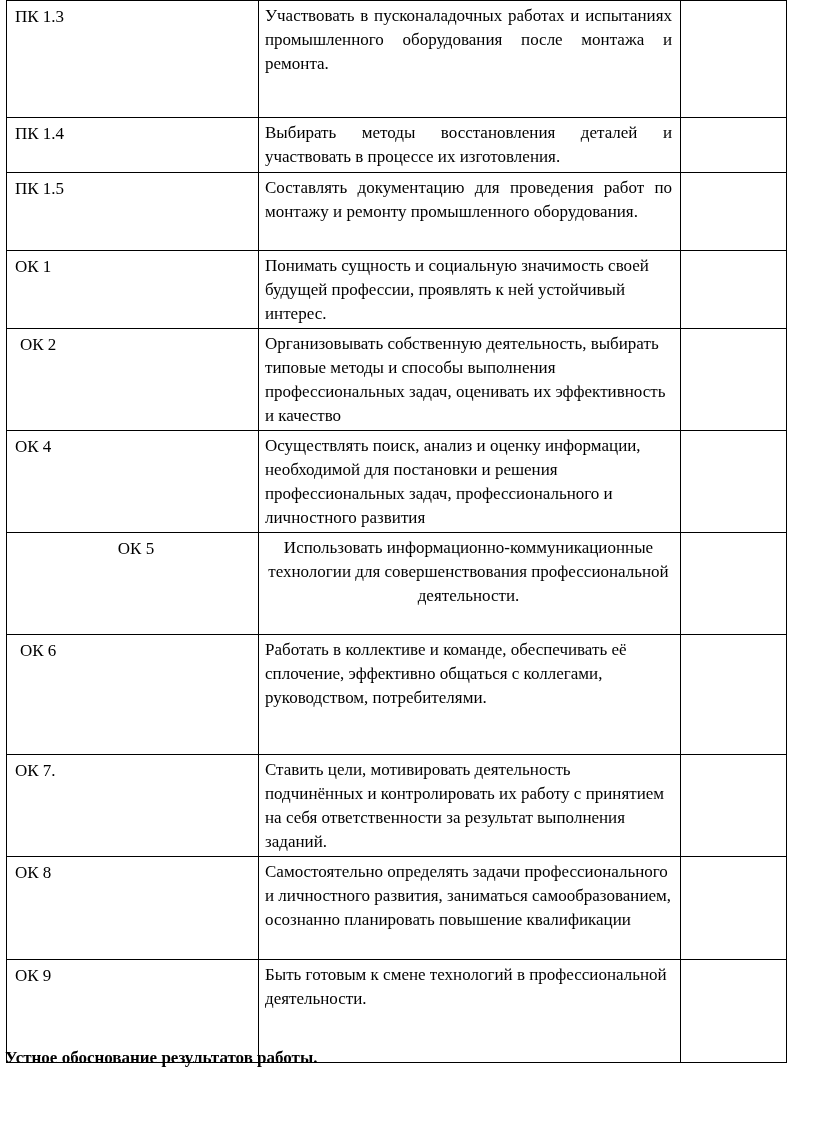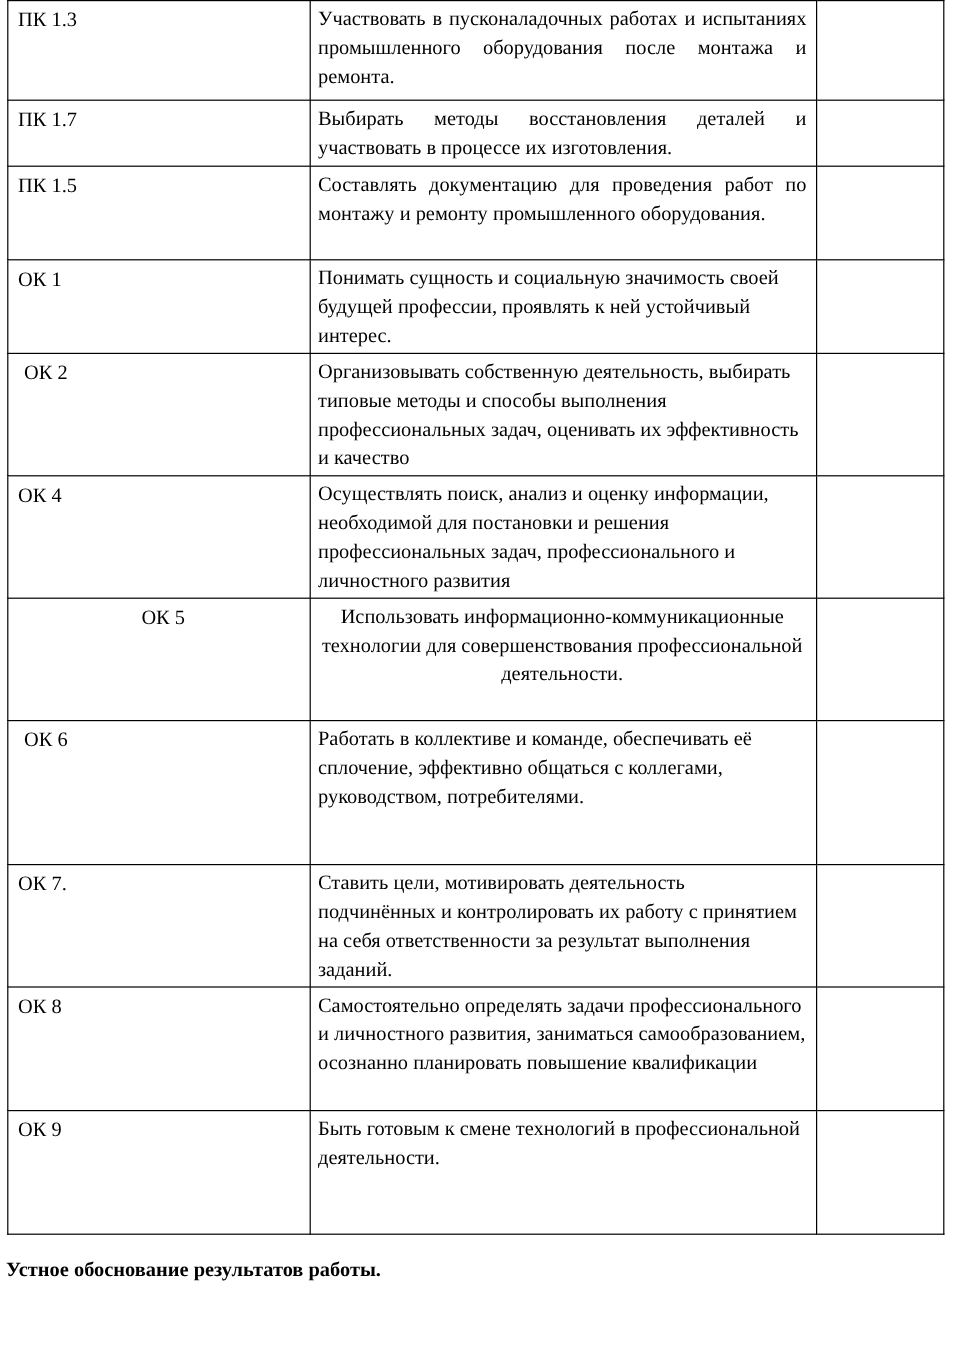--- a/index.html
+++ b/index.html
@@ -35,21 +35,21 @@
   }
 
   td.code-cell { padding: 4px 6px 2px 8px; }
   td.desc-cell { padding: 3px 8px 2px 6px; }
   td.result-cell { padding: 2px; }
 
   
   #table-body tr:nth-child(-n+3) td.desc-cell { text-align: justify; }
 
   
-  #table-body tr:nth-child(1)  { height: 83px; margin-left: 24px; }
+  #table-body tr:nth-child(1)  { height: 117px; margin-left: 24px; }
   #table-body tr:nth-child(2)  { height: 55px; }
   #table-body tr:nth-child(3)  { height: 78px; }
   #table-body tr:nth-child(4)  { height: 77px; }
   #table-body tr:nth-child(5)  { height: 98px; }
   #table-body tr:nth-child(6)  { height: 55px; }
   #table-body tr:nth-child(7)  { height: 102px; text-align: center; }
   #table-body tr:nth-child(8)  { height: 120px; }
   #table-body tr:nth-child(9)  { height: 82px; margin-left: 28px; }
   #table-body tr:nth-child(10) { height: 103px; }
   #table-body tr:nth-child(11) { height: 103px; }
@@ -81,21 +81,21 @@
       <col class="c-desc">
       <col class="c-result">
     </colgroup>
     <tbody id="table-body">
         <tr>
           <td class="code-cell">ПК 1.3</td>
           <td class="desc-cell">Участвовать в пусконаладочных работах и испытаниях промышленного оборудования после монтажа и ремонта.</td>
           <td class="result-cell"></td>
         </tr>
         <tr>
-          <td class="code-cell">ПК 1.7</td>
+          <td class="code-cell">ПК 1.4</td>
           <td class="desc-cell">Выбирать методы восстановления деталей и участвовать в процессе их изготовления.</td>
           <td class="result-cell"></td>
         </tr>
         <tr>
           <td class="code-cell">ПК 1.5</td>
           <td class="desc-cell">Составлять документацию для проведения работ по монтажу и ремонту промышленного оборудования.</td>
           <td class="result-cell"></td>
         </tr>
         <tr>
           <td class="code-cell">ОК 1</td>

